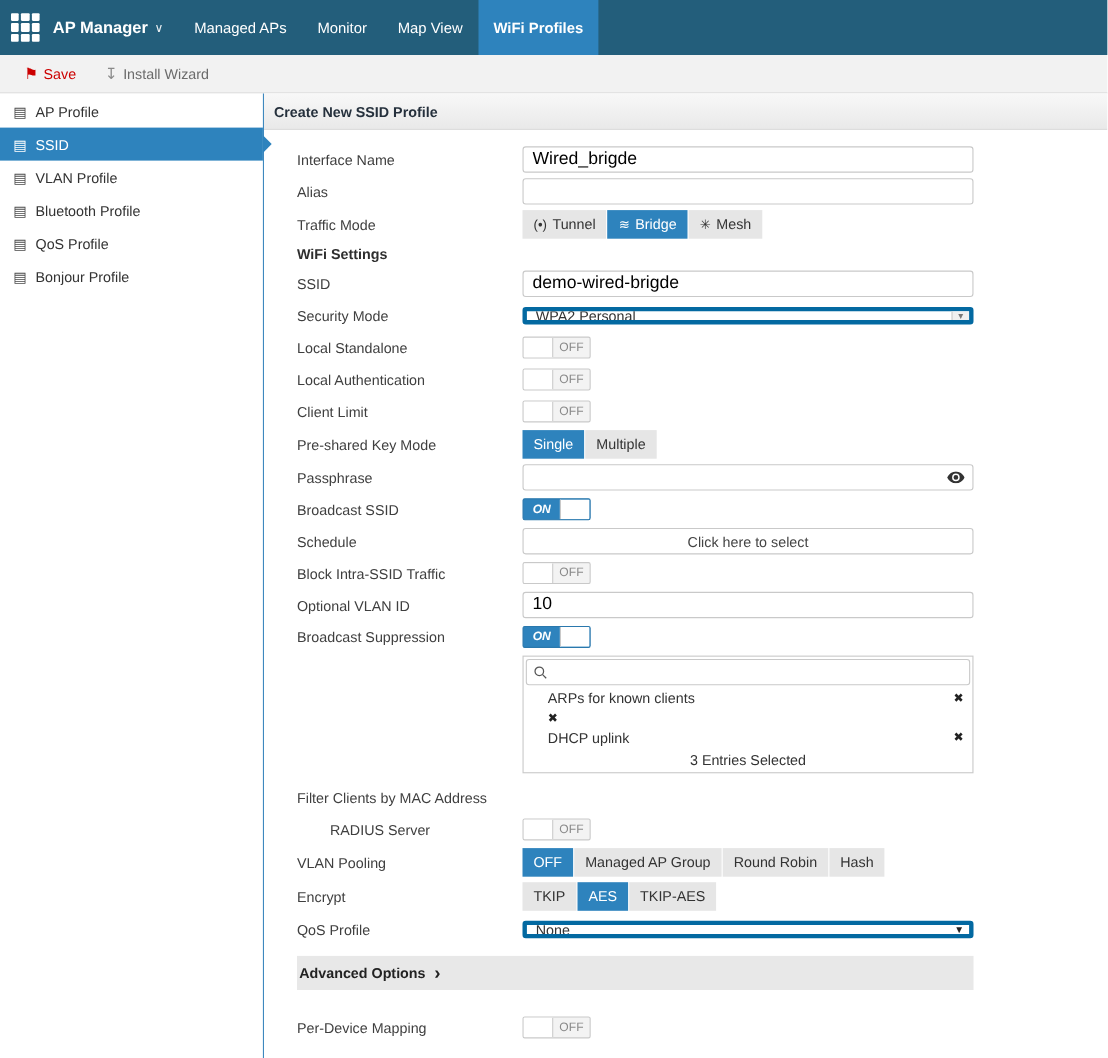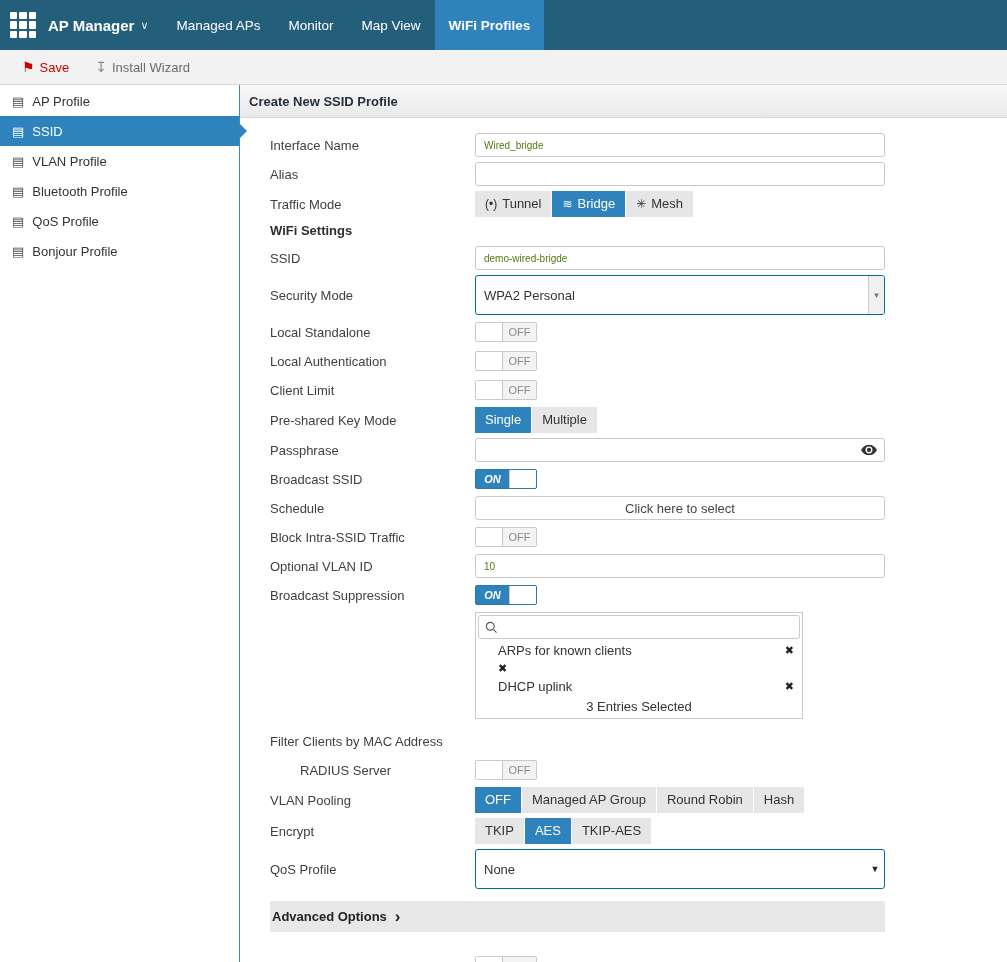--- a/index.html
+++ b/index.html
@@ -37,25 +37,25 @@
   .content { flex:1; background:#fff; overflow:hidden; }
   .content-header { height:33px; background:linear-gradient(#f8f8f8,#e9e9e9); border-bottom:1px solid #d5d5d5; display:flex; align-items:center; padding-left:9px; font-weight:bold; color:#25303c; font-size:13px; }
 
   
   .form { padding:15px 0 0 30px; }
   .row { display:flex; align-items:center; margin-bottom:5px; min-height:24px; }
   .row-label { width:205px; flex-shrink:0; color:#3f3f3f; }
   .row-label.indent { padding-left:30px; }
   .row-control { width:410px; display:flex; align-items:center; position:relative; }
 
-  .text-input { width:100%; height:24px; border:1px solid #c9c9c9; border-radius:3px; padding:0 8px; font-size:10px; font-family:inherit; color:#4d7c0f; outline:none; background:#fff; }
+  .text-input { width:100%; height:24px; border:1px solid #c9c9c9; border-radius:3px; padding:0 8px; font-size:16px; font-family:inherit; color:#000000; outline:none; background:#fff; }
 
   .section-header { font-weight:bold; color:#2e2e2e; margin:6px 0 8px 0; }
 
-  .fake-select { width:100%; height:40px; border:1px solid #0369a1; border-radius:3px; background:#fff; display:flex; align-items:center; cursor:pointer; overflow:hidden; }
+  .fake-select { width:100%; height:16px; border:4px solid #0369a1; border-radius:3px; background:#fff; display:flex; align-items:center; cursor:pointer; overflow:hidden; }
   .fake-select .sel-text { flex:1; padding:0 8px; color:#333; }
   .fake-select .sel-strip { width:16px; height:100%; background:#f0f0f0; border-left:1px solid #ccc; display:flex; align-items:center; justify-content:center; font-size:9px; color:#777; }
   .fake-select .sel-arrow { width:18px; text-align:center; font-size:9px; color:#222; }
 
   .schedule-btn { width:100%; height:24px; border:1px solid #c9c9c9; border-radius:3px; background:#fff; display:flex; align-items:center; justify-content:center; color:#444; cursor:pointer; }
 
   .eye-btn { position:absolute; right:8px; top:50%; transform:translateY(-50%); cursor:pointer; display:flex; }
 
   
   .toggle { width:62px; height:20px; border:1px solid #c9c9c9; border-radius:2px; display:flex; overflow:hidden; font-size:11px; cursor:pointer; }
@@ -67,21 +67,21 @@
   .toggle.on .knob { border-left:1px solid #c9c9c9; }
 
   
   .seg { display:flex; gap:1px; }
   .seg-btn { display:flex; align-items:center; gap:5px; padding:4px 10px; background:#e6e6e6; color:#333; font-size:13px; font-family:inherit; border:none; cursor:pointer; line-height:18px; }
   .seg-btn.selected { background:#2e83bd; color:#fff; }
   .seg-icon { font-size:12px; }
 
   
   .suppress-wrap { margin-bottom:10px; }
-  .suppress-box { width:328px; border:1px solid #c9c9c9; background:#fff; }
+  .suppress-box { width:410px; border:1px solid #c9c9c9; background:#fff; }
   .suppress-search { margin:2px; border:1px solid #c9c9c9; border-radius:3px; height:24px; display:flex; align-items:center; padding:0 6px; gap:5px; }
   .suppress-search input { border:none; outline:none; flex:1; font-size:13px; font-family:inherit; }
   .suppress-row { display:flex; align-items:center; padding:2px 8px 2px 22px; color:#333; }
   .suppress-row .entry-text { flex:1; }
   .suppress-row .remove { color:#222; font-size:11px; cursor:pointer; }
   .suppress-footer { text-align:center; padding:3px 0 4px 0; color:#333; }
 
   
   .advanced-bar { width:615px; height:31px; background:#e8e8e8; margin-top:12px; display:flex; align-items:center; padding-left:2px; gap:8px; cursor:pointer; }
   .adv-label { font-weight:bold; color:#222; }

